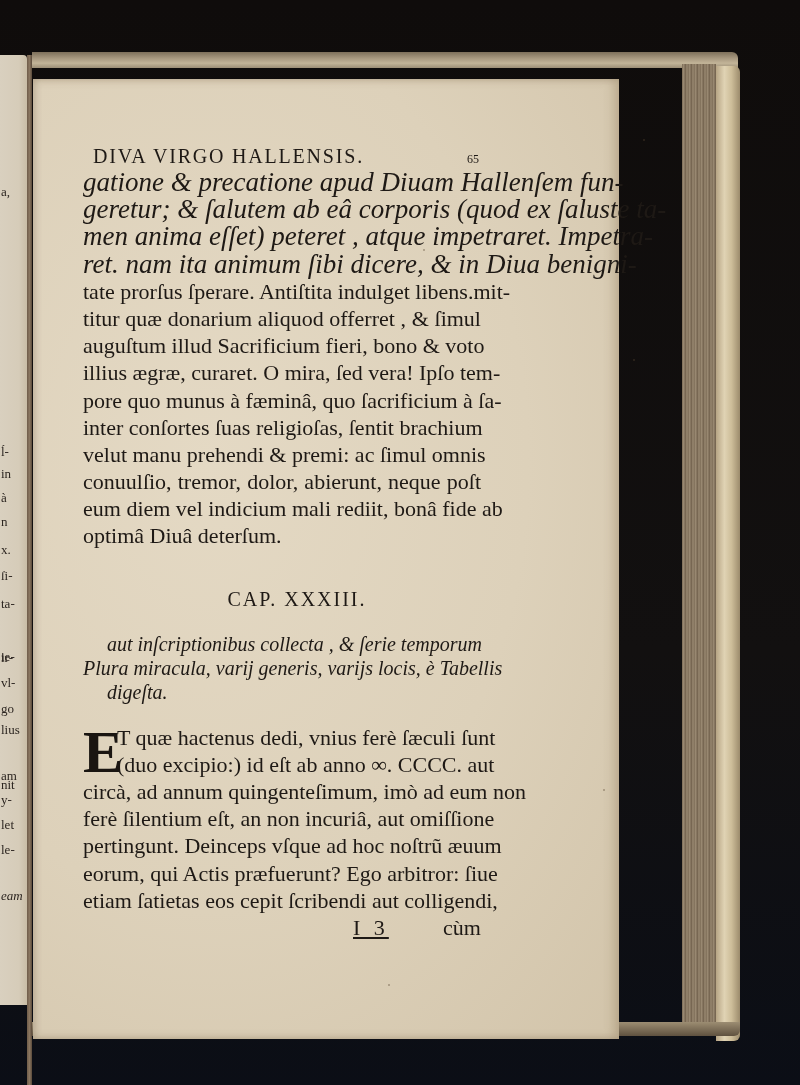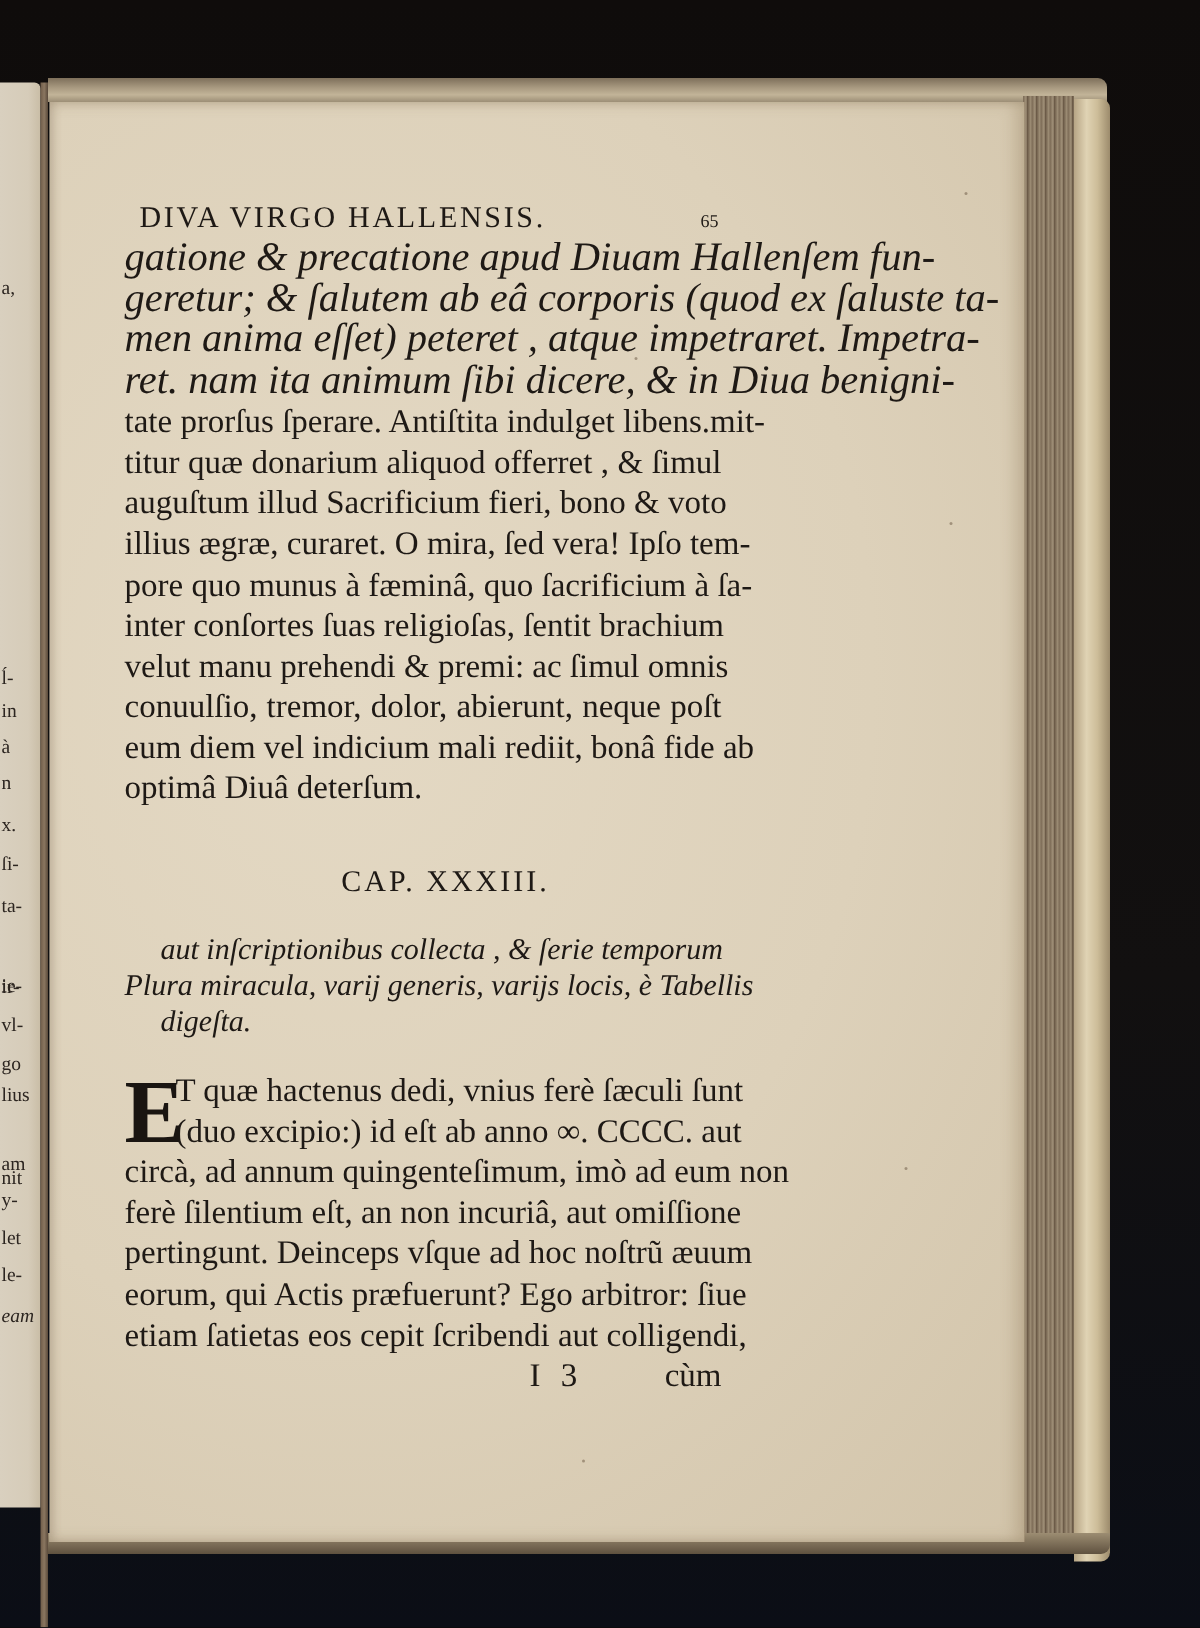--- a/index.html
+++ b/index.html
@@ -81,22 +81,22 @@
       top: 1022px;
       width: 708px;
       height: 14px;
       background: linear-gradient(180deg, #9c8d72 0%, #5f513f 100%);
       border-bottom-right-radius: 6px;
     }
     
     .page {
       position: absolute;
       left: 33px;
-      top: 68px;
-      width: 650px;
+      top: 79px;
+      width: 586px;
       height: 960px;
       background:
         radial-gradient(ellipse at 30% 40%, #e4d9c4 0%, #ddd1ba 55%, #d2c4aa 100%);
       box-shadow: inset -6px 0 10px rgba(120, 95, 60, 0.25), inset 3px 0 6px rgba(80, 60, 40, 0.2);
     }
     .text-block {
       position: absolute;
       left: 50px;
       top: 66px;
       width: 398px;
@@ -161,21 +161,21 @@
     }
     .section2 .line.dc { padding-left: 34px; }
     .signature-line {
       display: flex;
       justify-content: space-between;
       height: 27px;
       line-height: 27px;
       font-size: 22px;
       padding-left: 270px;
     }
-    .signature-line .sig { letter-spacing: 4px; }
+    .signature-line .sig { letter-spacing: 4px; text-decoration: underline; }
     
     .speck {
       position: absolute;
       width: 2px;
       height: 2px;
       background: rgba(90, 70, 50, 0.45);
       border-radius: 50%;
     }
   </style>
 </head>
@@ -195,21 +195,21 @@
     <span class="frag" style="top:596px">ir-</span>
     <span class="frag" style="top:595px">ie-</span>
     <span class="frag" style="top:621px">vl-</span>
     <span class="frag" style="top:647px">go</span>
     <span class="frag" style="top:668px">lius</span>
     <span class="frag" style="top:723px">nit</span>
     <span class="frag" style="top:714px">am</span>
     <span class="frag" style="top:738px">y-</span>
     <span class="frag" style="top:763px">let</span>
     <span class="frag" style="top:788px">le-</span>
-    <span class="frag" style="top:815px;font-style:italic">eam</span>
+    <span class="frag" style="top:834px;font-style:italic">eam</span>
   </div>
   <div class="gutter"></div>
 
   <div class="cover-top"></div>
   <div class="page-edges"></div>
   <div class="cover-right"></div>
   <div class="cover-bottom"></div>
 
   <div class="page">
     <span class="speck" style="left:390px;top:170px"></span>

